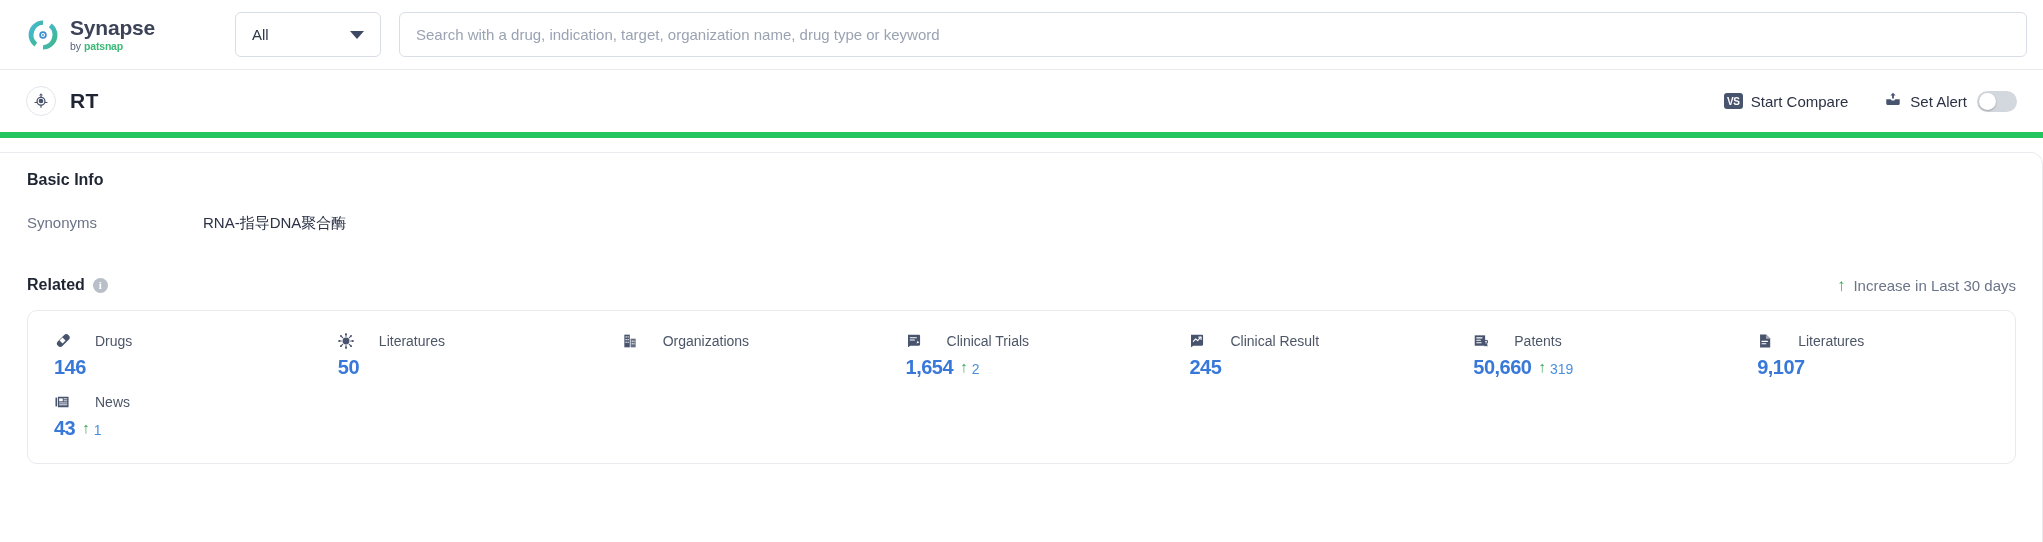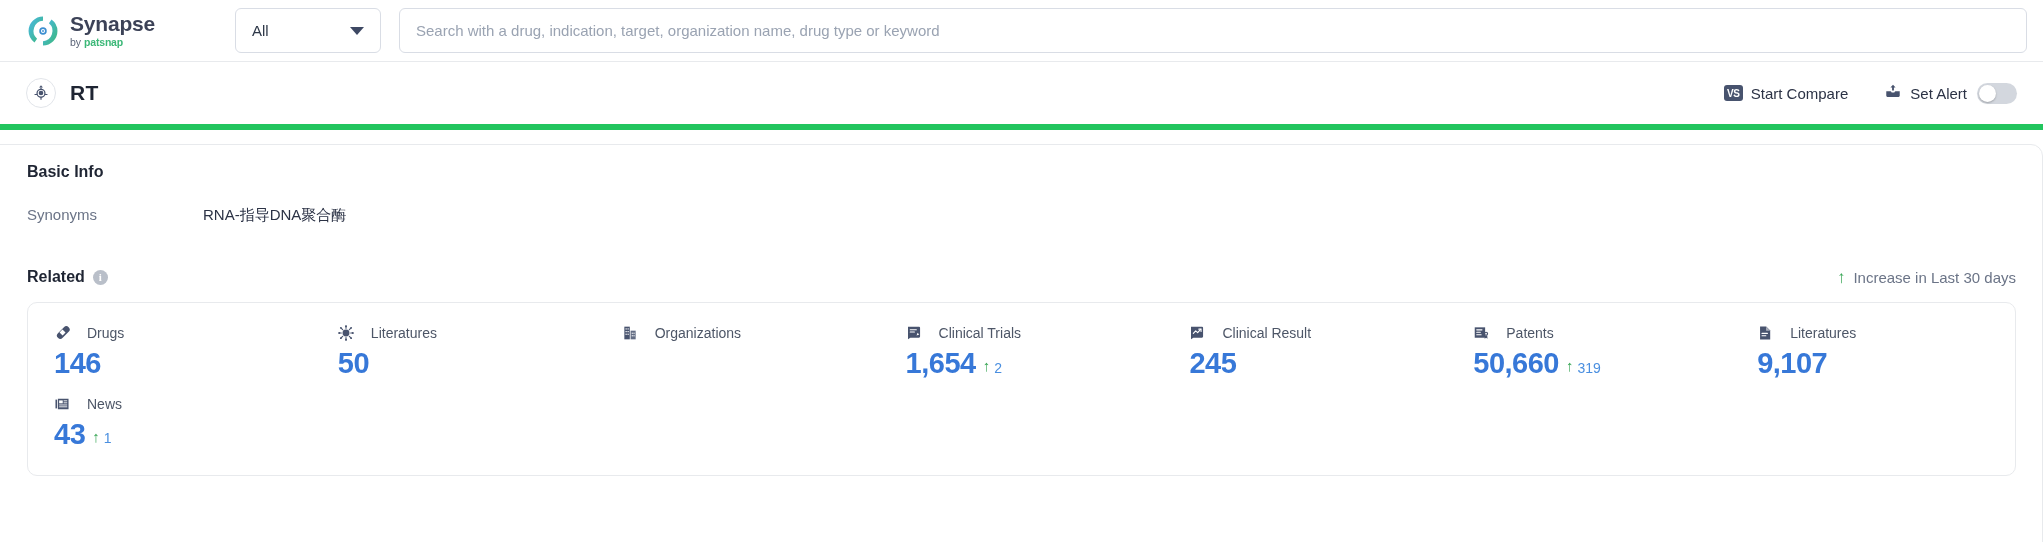--- a/index.html
+++ b/index.html
@@ -5,21 +5,21 @@
   * { box-sizing: border-box; margin: 0; padding: 0; }
   html, body {
     width: 2043px; height: 542px;
     background: #ffffff;
     font-family: "Liberation Sans", sans-serif;
     overflow: hidden;
   }
 
   
   .topbar {
-    height: 62px;
+    height: 70px;
     display: flex;
     align-items: center;
     border-bottom: 1px solid #e8eaed;
     background: #fff;
     padding-left: 26px;
   }
   .logo-wrap { display: flex; align-items: center; gap: 10px; width: 180px; flex: none; }
   .logo-mark { width: 34px; height: 34px; flex: none; }
   .logo-text { display: flex; flex-direction: column; line-height: 1; }
   .logo-name {
@@ -143,25 +143,25 @@
     border: 1px solid #e8eaed;
     border-radius: 10px;
     padding: 22px 0 24px 0;
   }
   .stats-grid {
     display: grid;
     grid-template-columns: repeat(7, 1fr);
     row-gap: 16px;
   }
   .stat { padding-left: 26px; cursor: pointer; }
-  .stat-head { display: flex; align-items: flex-end; gap: 17px; }
+  .stat-head { display: flex; align-items: flex-end; gap: 25px; }
   .stat-label { font-size: 14px; color: #4d5667; white-space: nowrap; }
   .stat-value-row { display: flex; align-items: baseline; gap: 7px; margin-top: 7px; }
   .stat-value {
-    font-size: 29px; font-weight: 700; color: #3778d8;
+    font-size: 20px; font-weight: 700; color: #3778d8;
     letter-spacing: -0.5px; line-height: 1.1;
   }
   .delta { display: flex; align-items: center; gap: 4px; }
   .delta-arrow { color: #3aa757; font-size: 15px; font-weight: 700; line-height: 1; position: relative; top: -2px; }
   .delta-num { font-size: 14px; color: #4a8fe0; }
   .stat-icon { width: 16px; height: 16px; flex: none; display: block; }
 </style>
 </head>
 <body>
 

